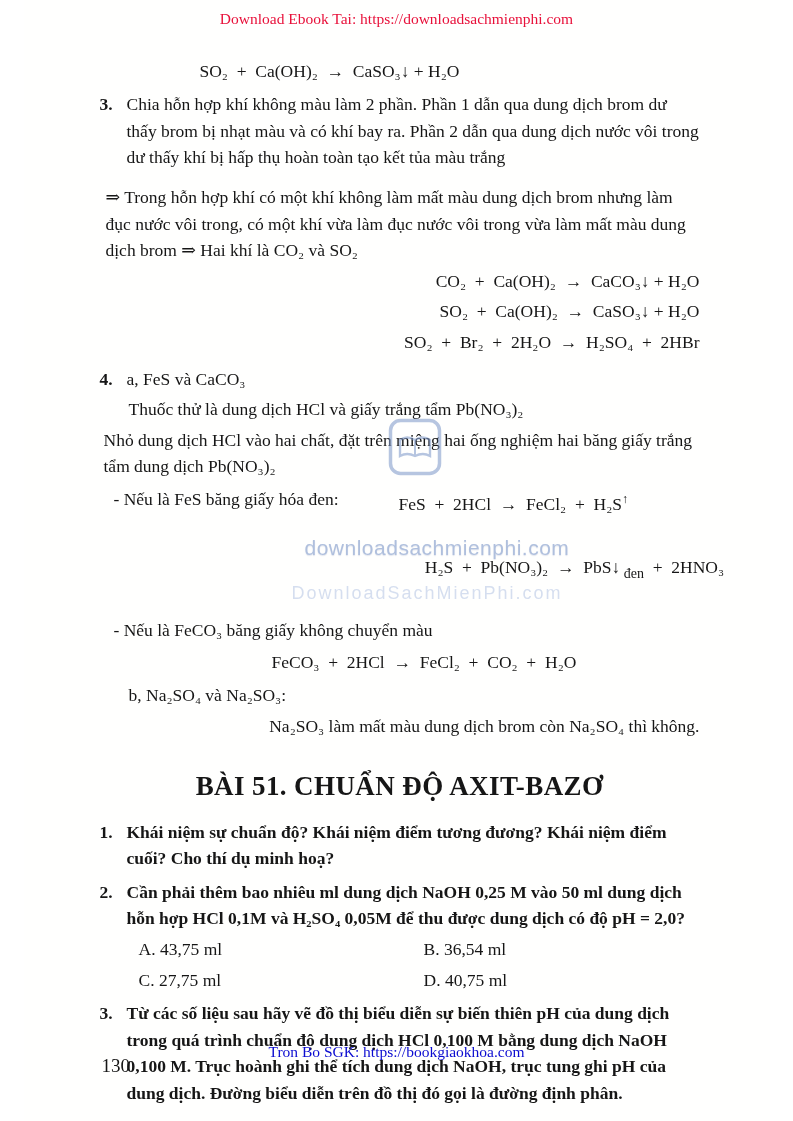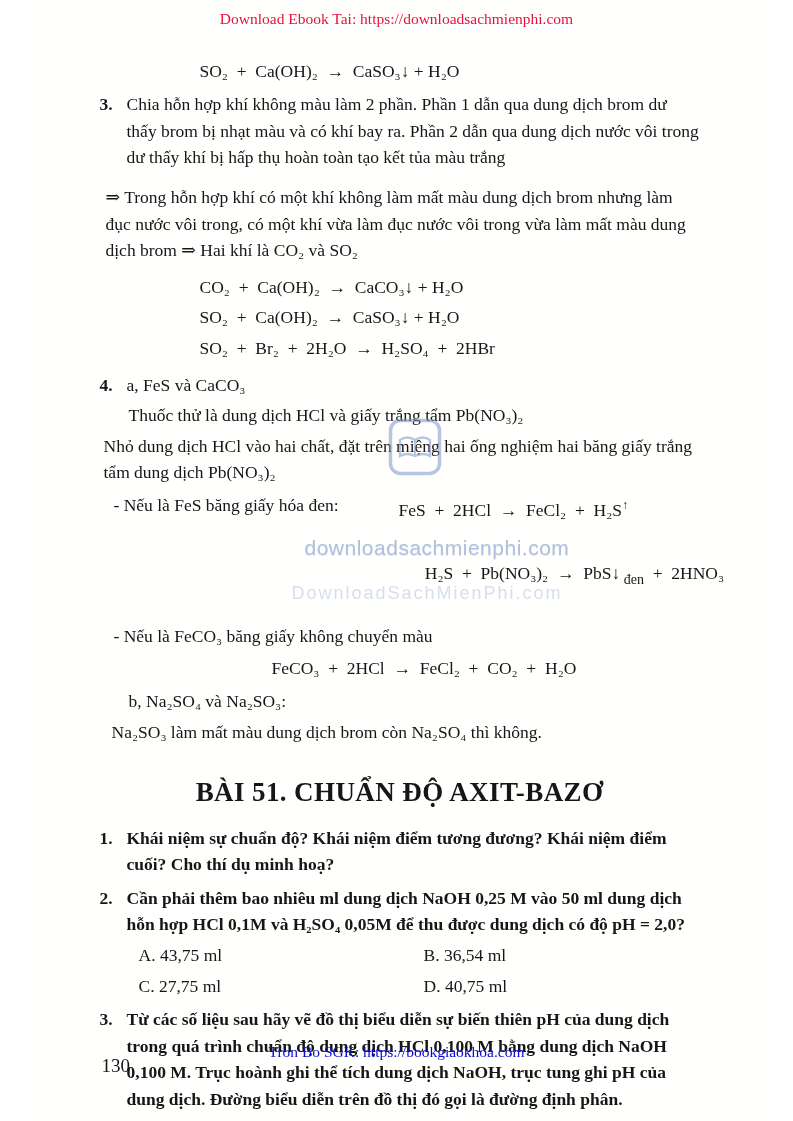--- a/index.html
+++ b/index.html
@@ -14,21 +14,21 @@
   .header-bar a { font-size:15.5px; color:#e8103a; text-decoration:none; }
   .content { padding:20px 70px 0 76px; }
   .eq, .eq * { white-space:pre; }
   .eq { margin:4px 0; }
   .eq-indent { padding-left:100px; }
   .item { display:flex; margin-top:7px; }
   .item .num { font-weight:bold; width:27px; flex:none; }
   .item .txt { flex:1; }
   .bold { font-weight:bold; }
   .pad29 { padding-left:29px; }
-  .pad12 { padding-left:12px; }
+  .pad12 { padding-left:12px;text-align:right; }
   .pad39 { padding-left:39px; }
   .pad172 { padding-left:172px; }
   .pad299 { padding-left:299px; }
   .case-row { display:flex; padding-left:14px; margin-top:6px; }
   .case-row .case-label { width:285px; flex:none; }
   sub { font-size:14px; }
   sup { font-size:12px; }
   .lesson-title { text-align:center; font-weight:bold; font-size:27px; letter-spacing:0.4px; margin:26px 0 12px; }
   .opts { display:flex; padding-left:39px; margin-top:4px; }
   .opts span:first-child { width:285px; flex:none; }
@@ -54,21 +54,21 @@
 
     <div class="eq eq-indent" style="margin-top:6px;">SO₂  +  Ca(OH)₂  →  CaSO₃↓ + H₂O</div>
 
     <div class="item">
       <span class="num">3.</span>
       <div class="txt">Chia hỗn hợp khí không màu làm 2 phần. Phần 1 dẫn qua dung dịch brom dư thấy brom bị nhạt màu và có khí bay ra. Phần 2 dẫn qua dung dịch nước vôi trong dư thấy khí bị hấp thụ hoàn toàn tạo kết tủa màu trắng</div>
     </div>
 
     <div style="margin-top:13px; padding-left:6px;">⇒ Trong hỗn hợp khí có một khí không làm mất màu dung dịch brom nhưng làm đục nước vôi trong, có một khí vừa làm đục nước vôi trong vừa làm mất màu dung dịch brom ⇒ Hai khí là CO₂ và SO₂</div>
 
-    <div style="margin-top:10px;">
+    <div style="margin-top:4px;text-align:right;">
       <div class="eq eq-indent">CO₂  +  Ca(OH)₂  →  CaCO₃↓ + H₂O</div>
       <div class="eq eq-indent">SO₂  +  Ca(OH)₂  →  CaSO₃↓ + H₂O</div>
       <div class="eq eq-indent">SO₂  +  Br₂  +  2H₂O  →  H₂SO₄  +  2HBr</div>
     </div>
 
     <div class="item" style="margin-top:10px;">
       <span class="num">4.</span>
       <div class="txt">a, FeS và CaCO₃</div>
     </div>
 

